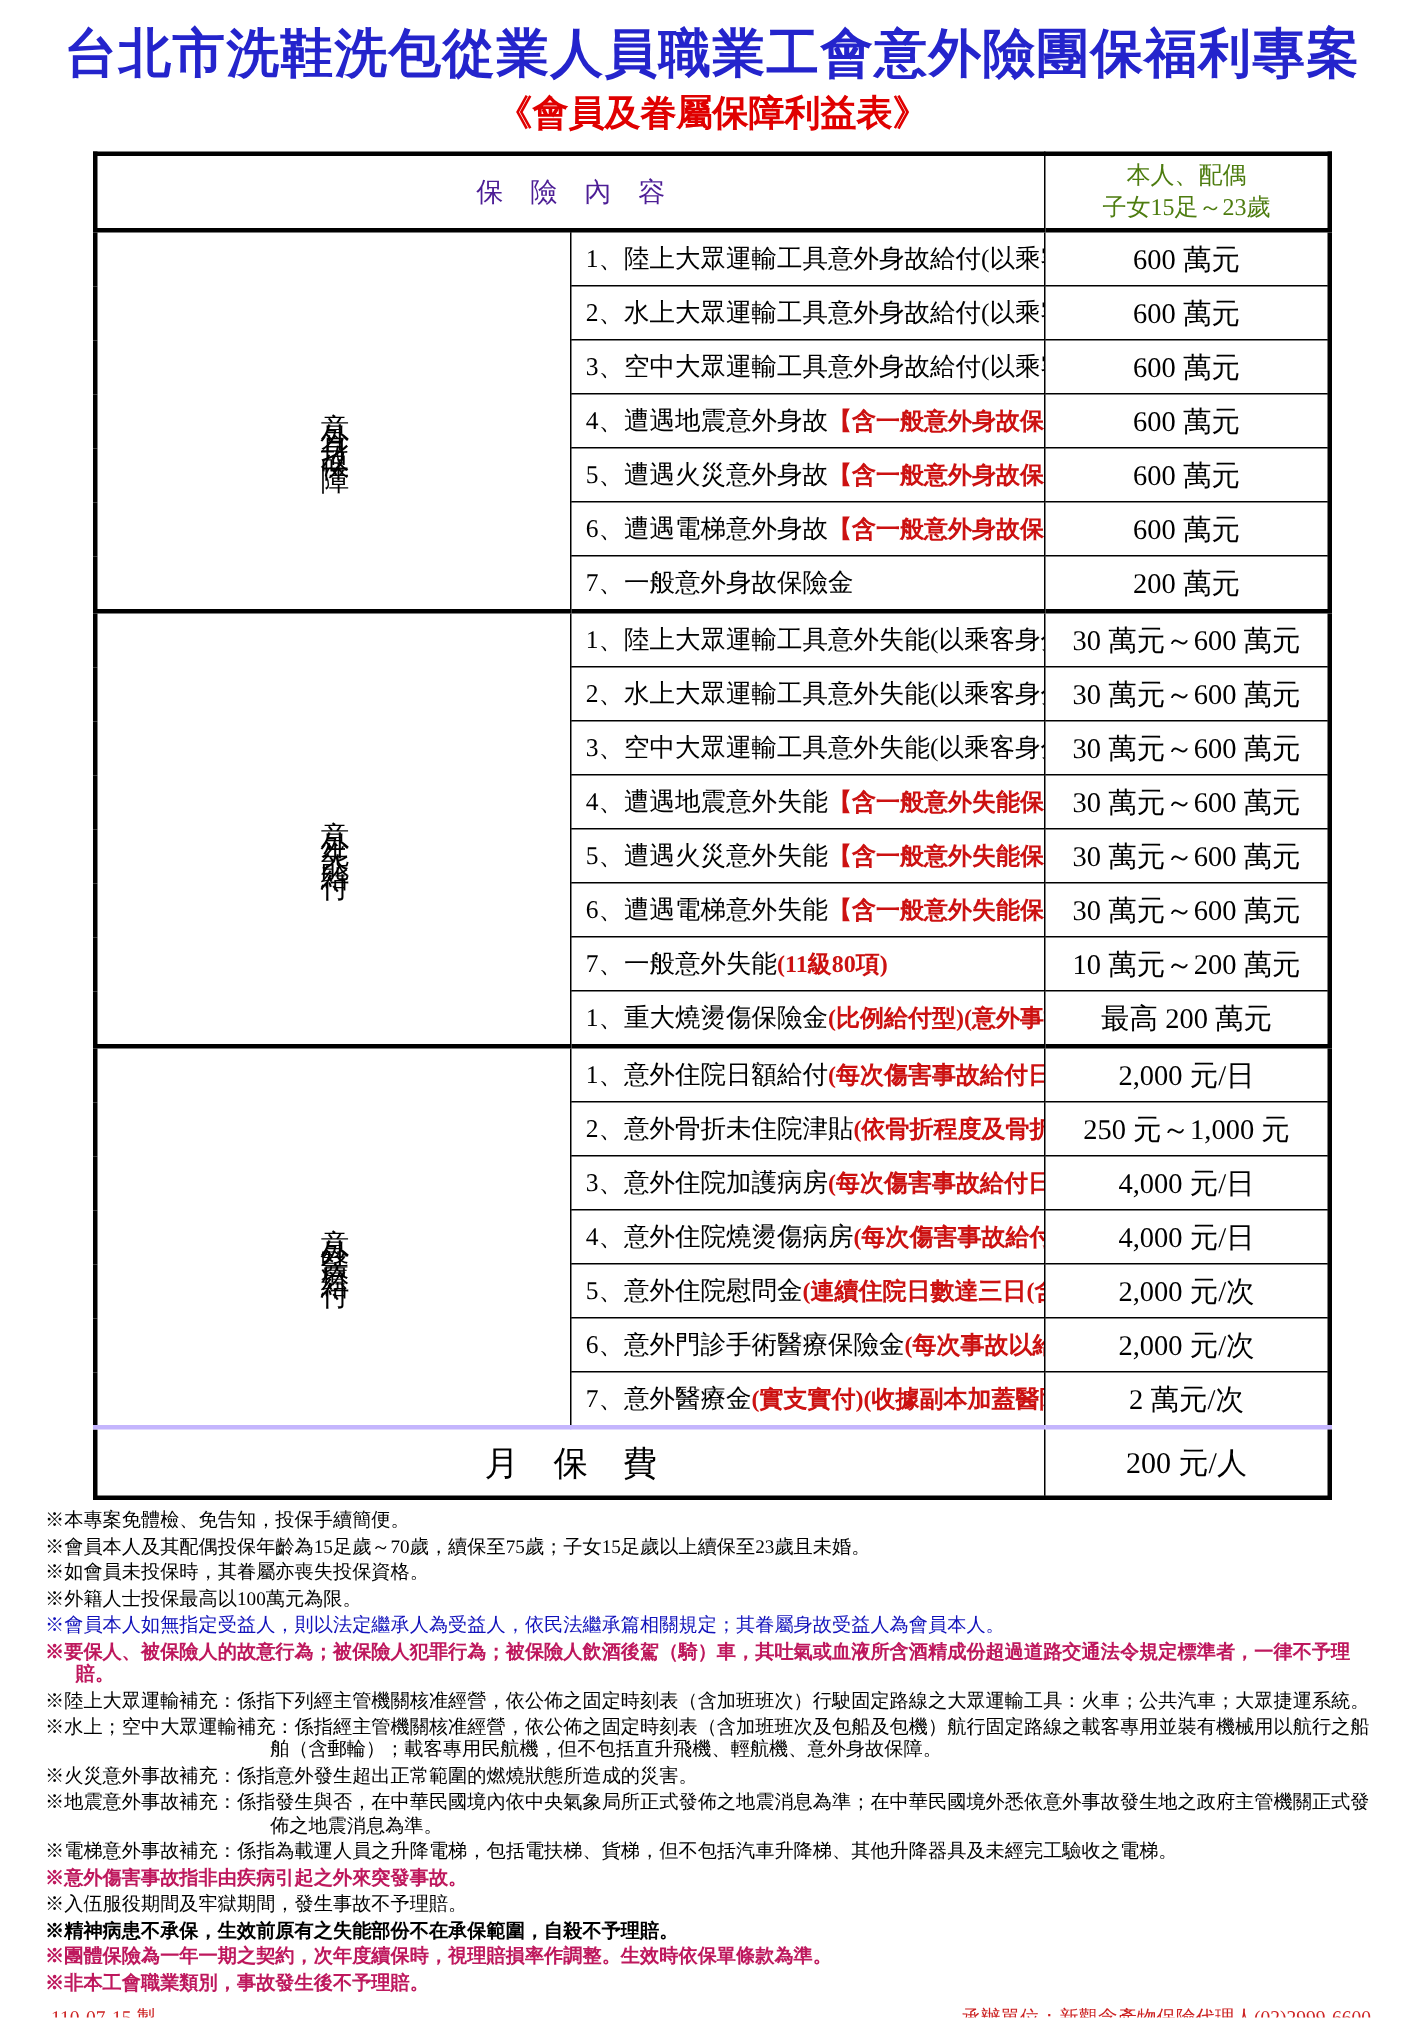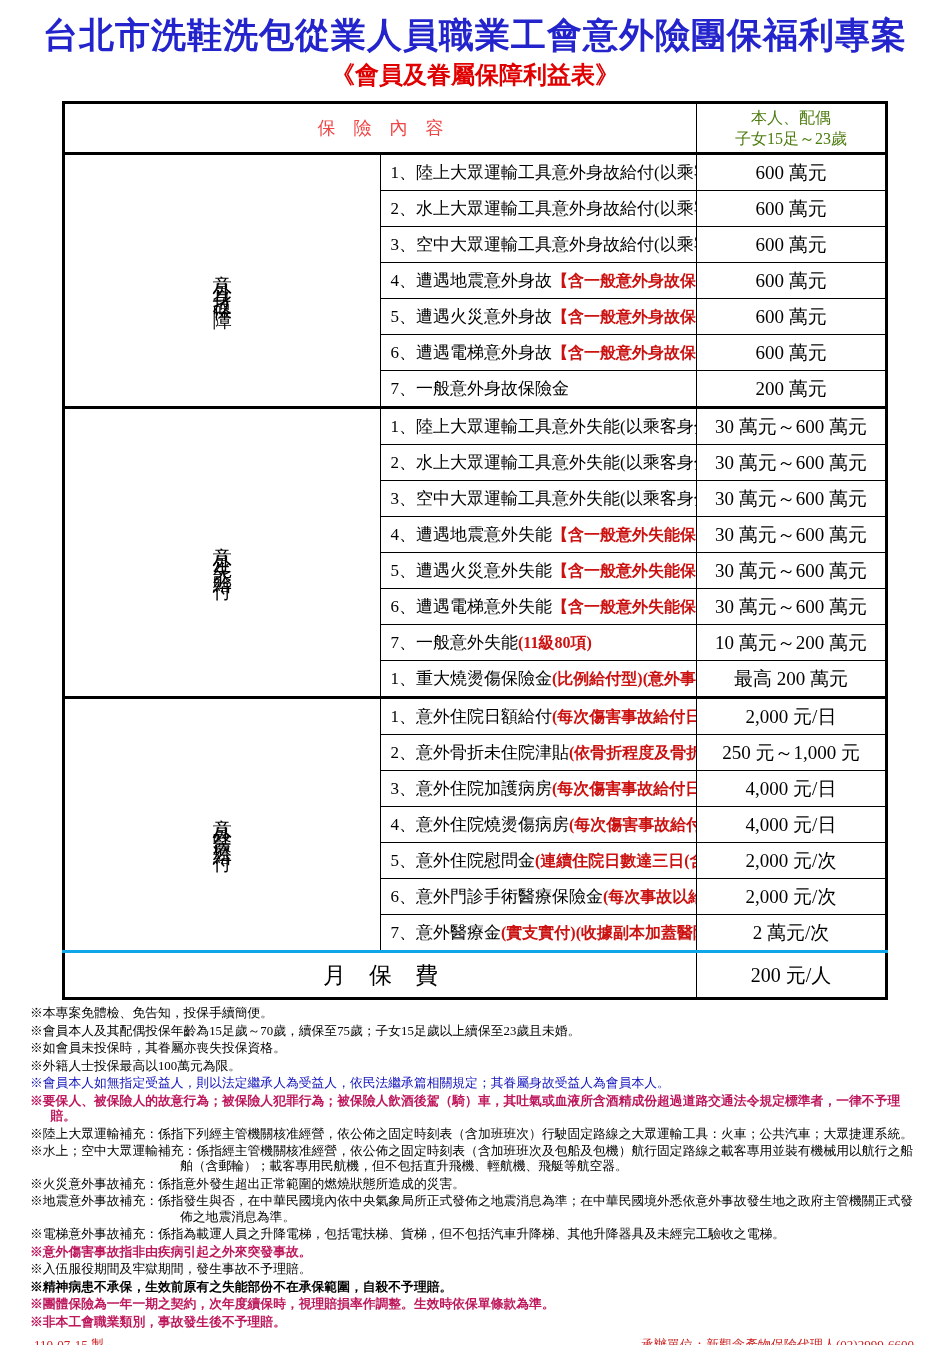--- a/index.html
+++ b/index.html
@@ -20,21 +20,21 @@
   }
 
   table.benefits {
     border-collapse:collapse; table-layout:fixed;
     width:826px; margin:10px auto 6px auto;
     border:3px solid #000;
   }
   table.benefits td, table.benefits th { border:1.5px solid #000; }
   tr.hdr th { border-bottom:3px solid #000; height:46px; }
   .hdr-content {
-    color:#ef4444; font-size:18px; font-weight:normal;
+    color:#4c1d95; font-size:18px; font-weight:normal;
     vertical-align:middle;
   }
   .hdr-amount {
     color:#4d7c0f; font-size:16px; font-weight:normal;
     text-align:center; vertical-align:middle; line-height:1.35;
     width:186px;
   }
   td.vlabel {
     width:36px; padding:0; text-align:center; vertical-align:middle;
     writing-mode:vertical-rl; text-orientation:upright;
@@ -43,21 +43,21 @@
   td.content-cell {
     padding:2px 4px 2px 10px; height:31px; font-size:17px; vertical-align:middle;
     white-space:nowrap; overflow:hidden;
   }
   .row-note { color:#cc1111; font-size:16px; font-weight:bold; }
   td.amount-cell {
     width:186px; text-align:center; vertical-align:middle; font-size:19px;
     padding:0 2px; white-space:nowrap;
   }
   tr.section-start td { border-top:3px solid #000; }
-  tr.premium td { border-top:3px solid #0ea5e9; height:42px; }
+  tr.premium td { border-top:3px solid #c4b5fd; height:42px; }
   td.premium-label { text-align:center; font-size:23px; vertical-align:middle; }
   td.premium-amount { font-size:20px; }
 
   .footnotes { margin:4px 26px 0 30px; font-size:12.8px; line-height:1.21; }
   .fn { padding-left:1.6em; text-indent:-1.6em; margin:0 0 2px 0; }
   .fn.deep { padding-left:150px; text-indent:-150px; }
   .fn.red { color:#be185d; font-weight:bold; }
   .fn.blue { color:#1111bb; }
   .fn.boldblack { font-weight:bold; }
 
@@ -186,21 +186,21 @@
   </table>
 
   <div class="footnotes">
     <div class="fn">※本專案免體檢、免告知，投保手續簡便。</div>
     <div class="fn">※會員本人及其配偶投保年齡為15足歲～70歲，續保至75歲；子女15足歲以上續保至23歲且未婚。</div>
     <div class="fn">※如會員未投保時，其眷屬亦喪失投保資格。</div>
     <div class="fn">※外籍人士投保最高以100萬元為限。</div>
     <div class="fn blue">※會員本人如無指定受益人，則以法定繼承人為受益人，依民法繼承篇相關規定；其眷屬身故受益人為會員本人。</div>
     <div class="fn red">※要保人、被保險人的故意行為；被保險人犯罪行為；被保險人飲酒後駕（騎）車，其吐氣或血液所含酒精成份超過道路交通法令規定標準者，一律不予理賠。</div>
     <div class="fn deep">※陸上大眾運輸補充：係指下列經主管機關核准經營，依公佈之固定時刻表（含加班班次）行駛固定路線之大眾運輸工具：火車；公共汽車；大眾捷運系統。</div>
-    <div class="fn deep">※水上；空中大眾運輸補充：係指經主管機關核准經營，依公佈之固定時刻表（含加班班次及包船及包機）航行固定路線之載客專用並裝有機械用以航行之船舶（含郵輪）；載客專用民航機，但不包括直升飛機、輕航機、飛艇等航空器。</div>
+    <div class="fn deep">※水上；空中大眾運輸補充：係指經主管機關核准經營，依公佈之固定時刻表（含加班班次及包船及包機）航行固定路線之載客專用並裝有機械用以航行之船舶（含郵輪）；載客專用民航機，但不包括直升飛機、輕航機、意外身故保障。</div>
     <div class="fn">※火災意外事故補充：係指意外發生超出正常範圍的燃燒狀態所造成的災害。</div>
     <div class="fn deep">※地震意外事故補充：係指發生與否，在中華民國境內依中央氣象局所正式發佈之地震消息為準；在中華民國境外悉依意外事故發生地之政府主管機關正式發佈之地震消息為準。</div>
     <div class="fn">※電梯意外事故補充：係指為載運人員之升降電梯，包括電扶梯、貨梯，但不包括汽車升降梯、其他升降器具及未經完工驗收之電梯。</div>
     <div class="fn red">※意外傷害事故指非由疾病引起之外來突發事故。</div>
     <div class="fn">※入伍服役期間及牢獄期間，發生事故不予理賠。</div>
     <div class="fn boldblack">※精神病患不承保，生效前原有之失能部份不在承保範圍，自殺不予理賠。</div>
     <div class="fn red">※團體保險為一年一期之契約，次年度續保時，視理賠損率作調整。生效時依保單條款為準。</div>
     <div class="fn red">※非本工會職業類別，事故發生後不予理賠。</div>
   </div>
 

